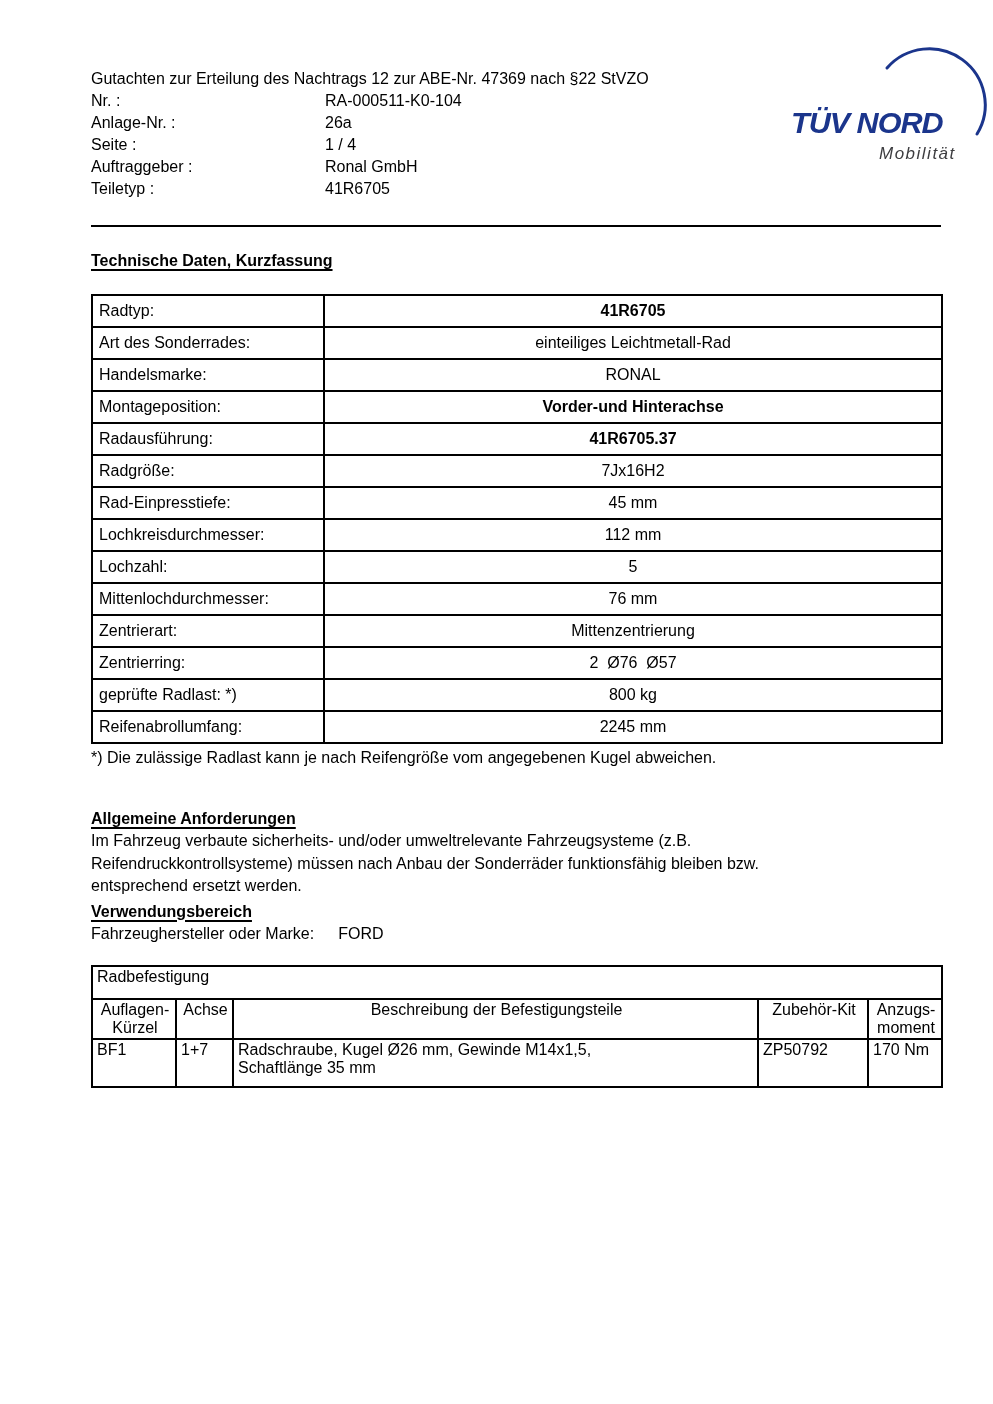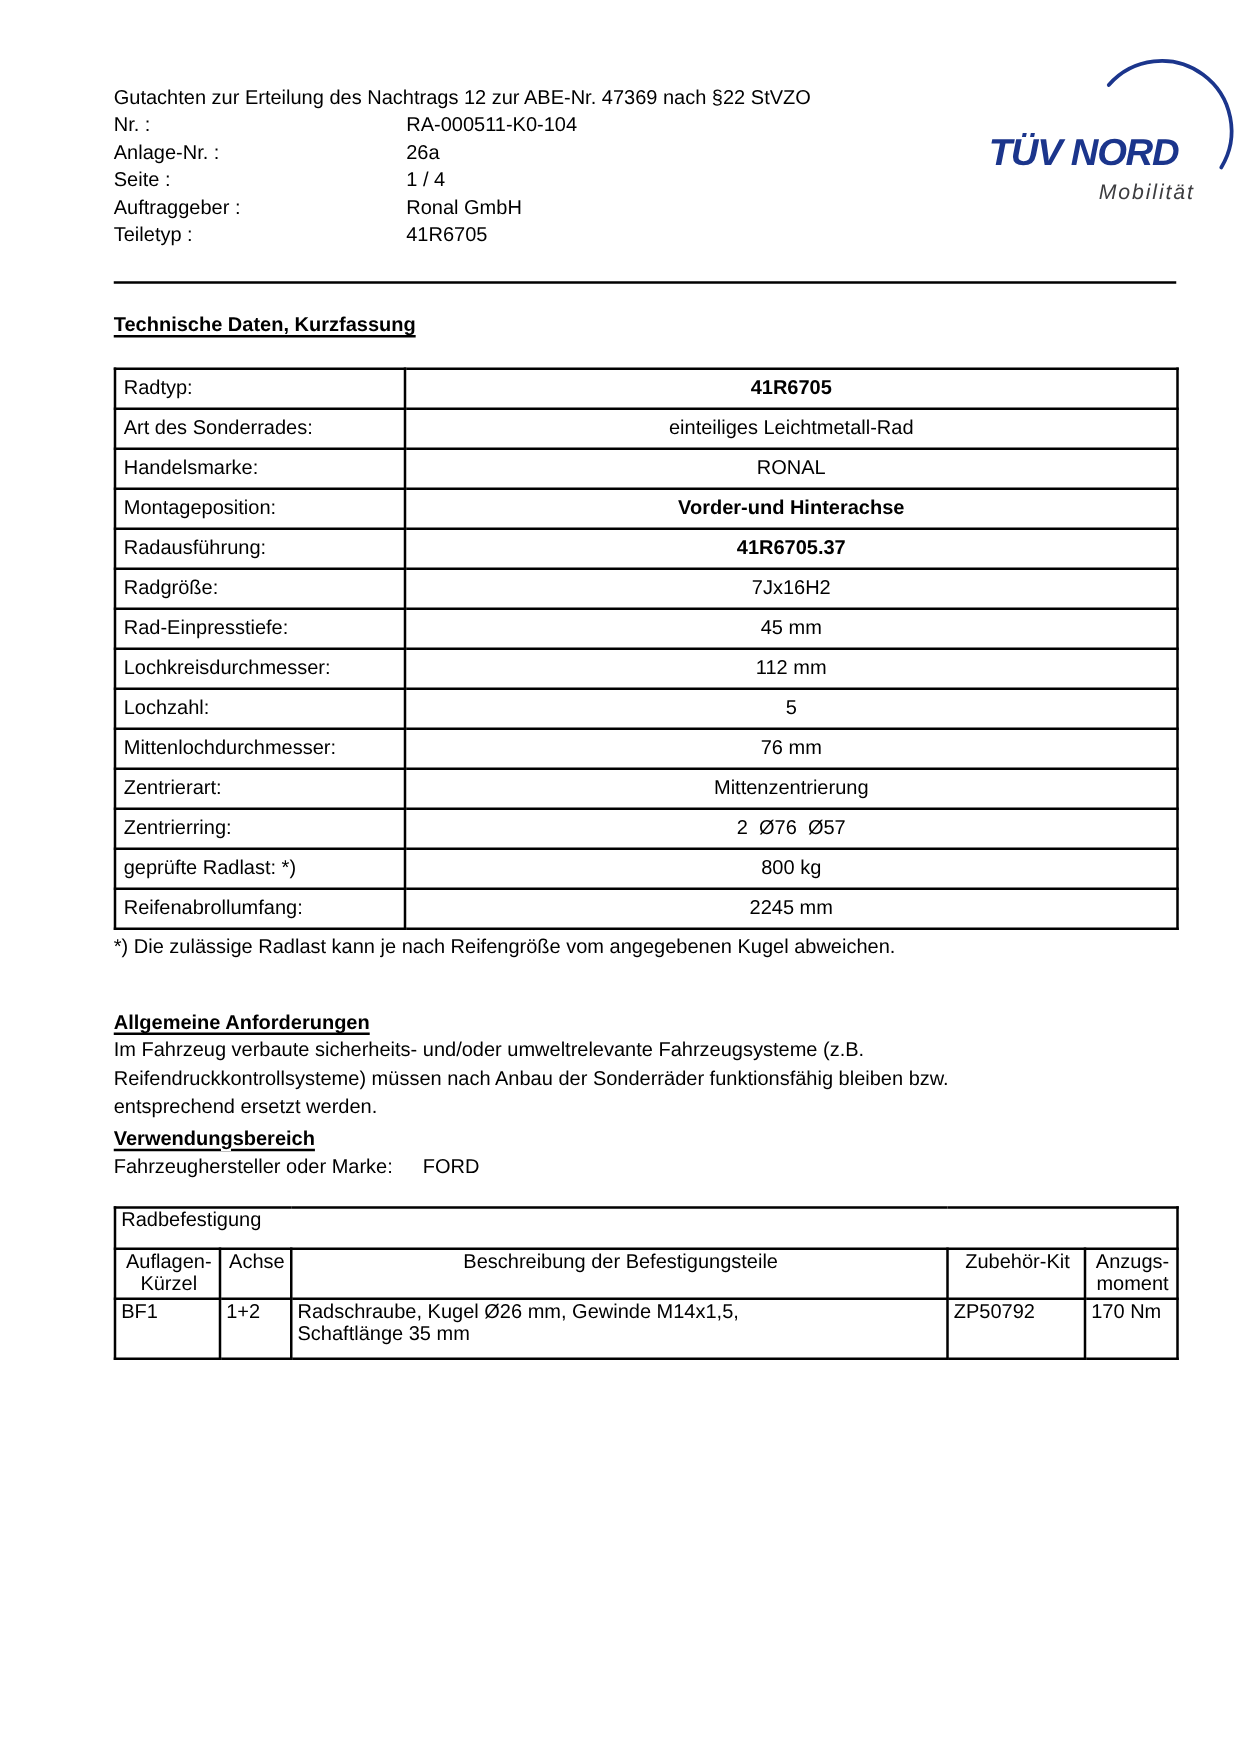--- a/index.html
+++ b/index.html
@@ -200,21 +200,21 @@
         </tr>
         <tr class="hdr">
           <td>Auflagen-Kürzel</td>
           <td>Achse</td>
           <td>Beschreibung der Befestigungsteile</td>
           <td>Zubehör-Kit</td>
           <td>Anzugs-moment</td>
         </tr>
         <tr class="data">
           <td>BF1</td>
-          <td>1+2</td>
+          <td>1+7</td>
           <td>
             <div>Radschraube, Kugel Ø26 mm, Gewinde M14x1,5,</div>
             <div>Schaftlänge 35 mm</div>
           </td>
           <td>ZP50792</td>
           <td>170 Nm</td>
         </tr>
       </tbody>
     </table>
 

